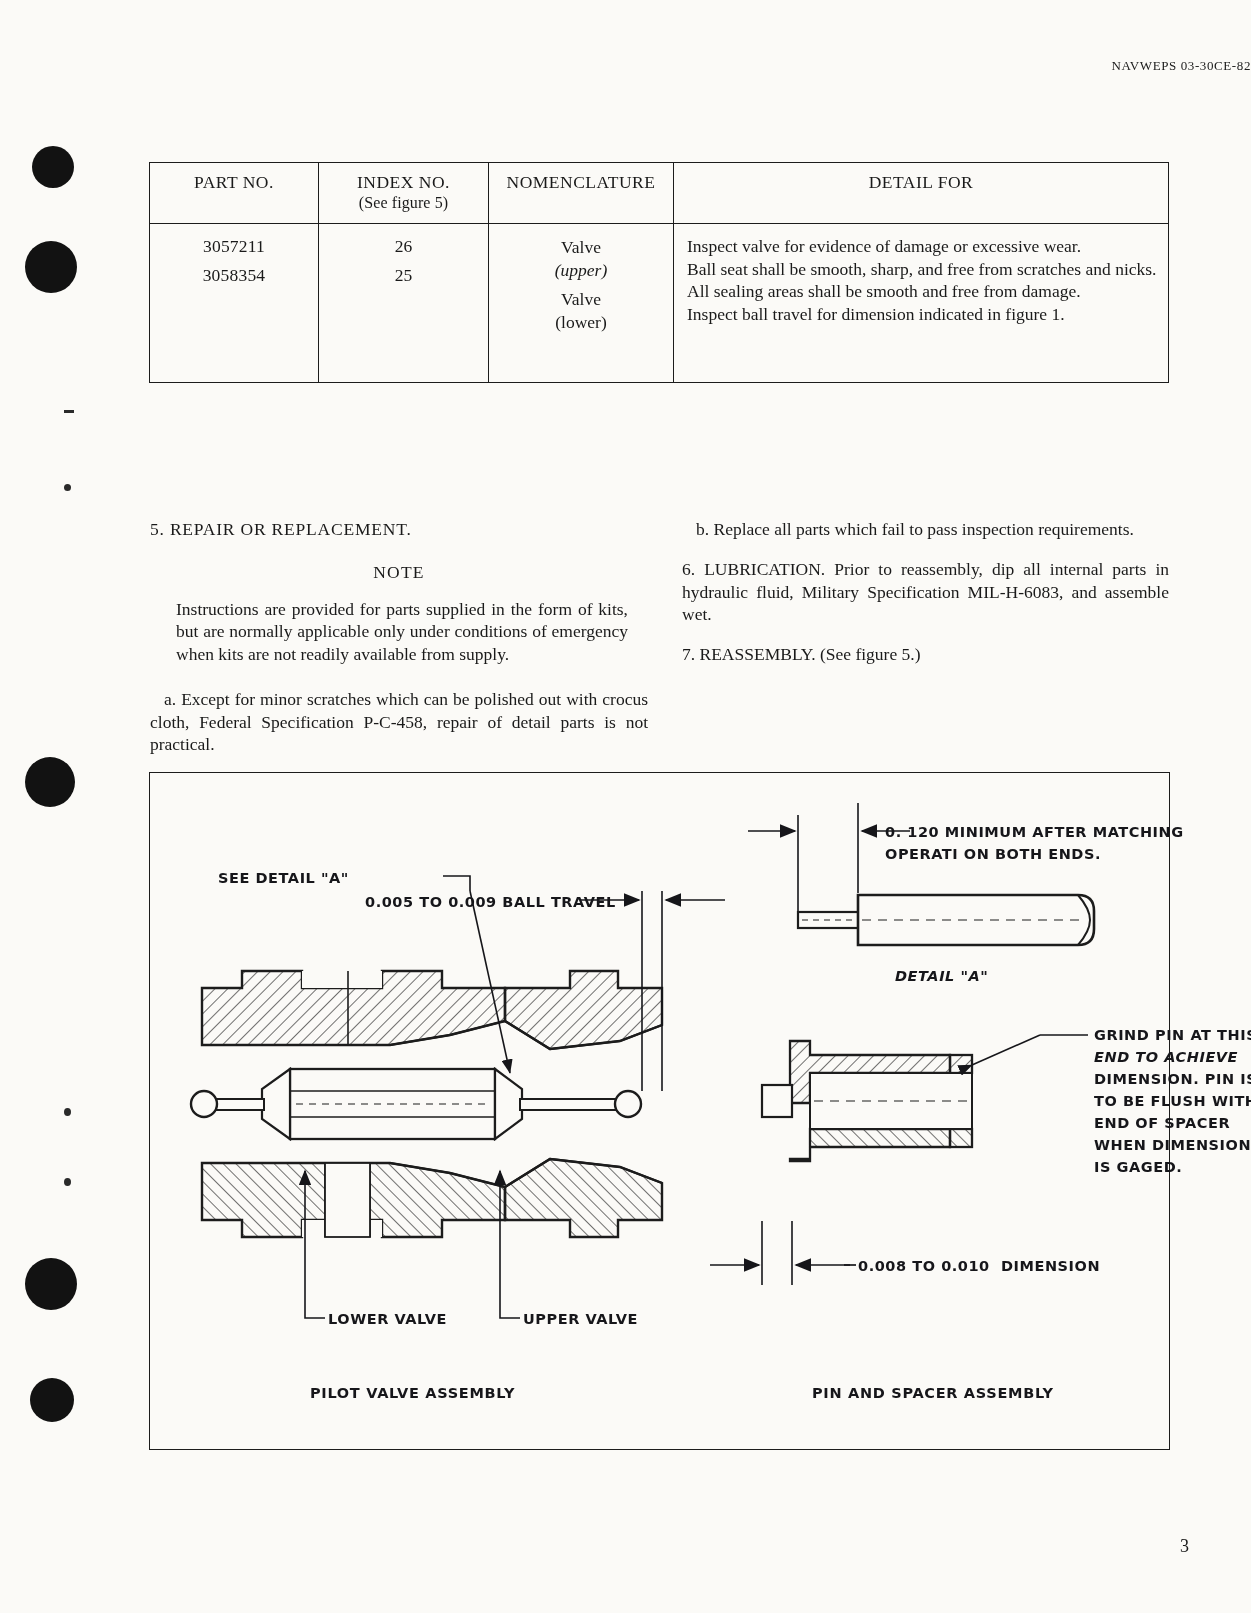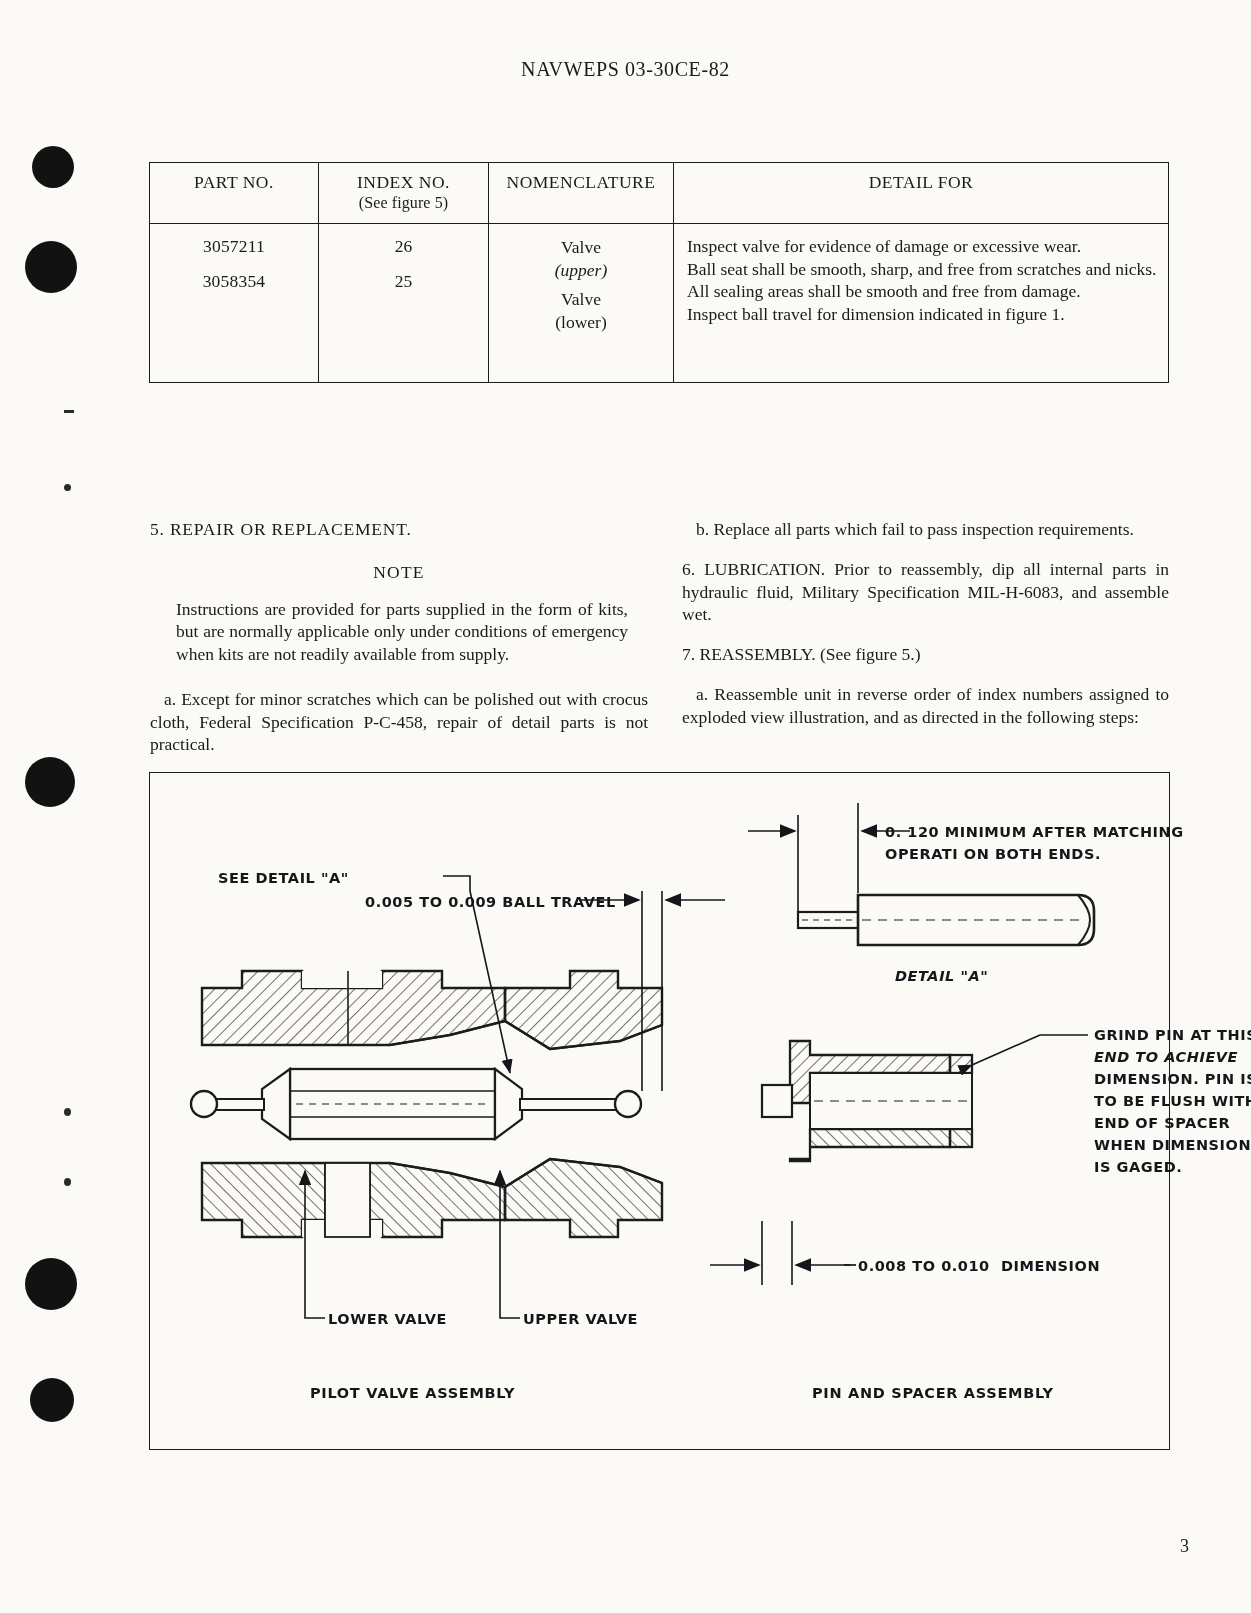--- a/index.html
+++ b/index.html
@@ -31,22 +31,22 @@
     position: absolute;
     background: #2a2a2a;
   }
 
   
   .doc-id {
     position: absolute;
     top: 58px;
     left: 0;
     width: 1251px;
-    text-align: center;
-    font-size: 20px;
+    text-align: right;
+    font-size: 13px;
     letter-spacing: 0.6px;
   }
   .table-title {
     position: absolute;
     top: 119px;
     left: 0;
     width: 1251px;
     text-align: center;
     font-size: 18.5px;
     letter-spacing: 0.4px;
@@ -86,21 +86,21 @@
   .c-nomen  { width: 185px; }
   .c-inspect{ width: 495px; }
 
   .cell-part   { text-align: center; font-size: 17.5px; padding: 12px 0 0 0 !important; letter-spacing: 0.2px;}
   .cell-index  { text-align: center; font-size: 17.5px; padding: 12px 0 0 0 !important; }
   .cell-nomen  { text-align: center; font-size: 17.5px; padding: 12px 0 0 0 !important; line-height: 1.32;}
   .cell-inspect{ text-align: left;   font-size: 17.5px; padding: 11px 8px 10px 13px !important; line-height: 1.30;}
   .cell-inspect p { margin: 0; }
   .r1 { height: 104px; }
   .r2 { height: 159px; }
-  .sub-row { margin-top: 14px; }
+  .sub-row { margin-top: 8px; }
   .ital { font-style: italic; }
 
   
   .col {
     position: absolute;
     font-size: 17.5px;
     line-height: 1.30;
   }
   .col-left  { left: 150px; top: 518px;  width: 498px; }
   .col-right { left: 682px; top: 518px;  width: 487px; }
@@ -234,21 +234,20 @@
     <p class="para heading">5.  REPAIR OR REPLACEMENT.</p>
     <p class="note-hd">NOTE</p>
     <p class="note-body">Instructions are provided for parts supplied in the form of kits, but are normally applicable only under conditions of emergency  when kits are not readily available from supply.</p>
     <p class="para just indent" style="margin-top:22px;">a.  Except for minor scratches which can be polished out with crocus cloth, Federal Specification P-C-458, repair of detail parts is not practical.</p>
   </div>
 
   <div class="col col-right">
     <p class="para just indent">b.  Replace all parts which fail to  pass  inspection requirements.</p>
     <p class="para just">6.  LUBRICATION.  Prior to reassembly, dip all internal parts in hydraulic fluid,  Military Specification MIL-H-6083, and assemble wet.</p>
     <p class="para">7.  REASSEMBLY.  (See figure 5.)</p>
-    <p class="para just indent">a.  Reassemble unit in reverse order of index numbers assigned to exploded view illustration, and as directed in the following steps:</p>
   </div>
 
   <div class="fig-box">
 
     <svg width="1015" height="672" viewBox="0 0 1015 672">
       <defs>
         <pattern id="hatchR" width="9" height="9" patternTransform="rotate(45)" patternUnits="userSpaceOnUse">
           <line x1="0" y1="0" x2="0" y2="9" stroke="#1c1c1c" stroke-width="1.25"></line>
         </pattern>
         <pattern id="hatchL" width="9" height="9" patternTransform="rotate(-45)" patternUnits="userSpaceOnUse">

